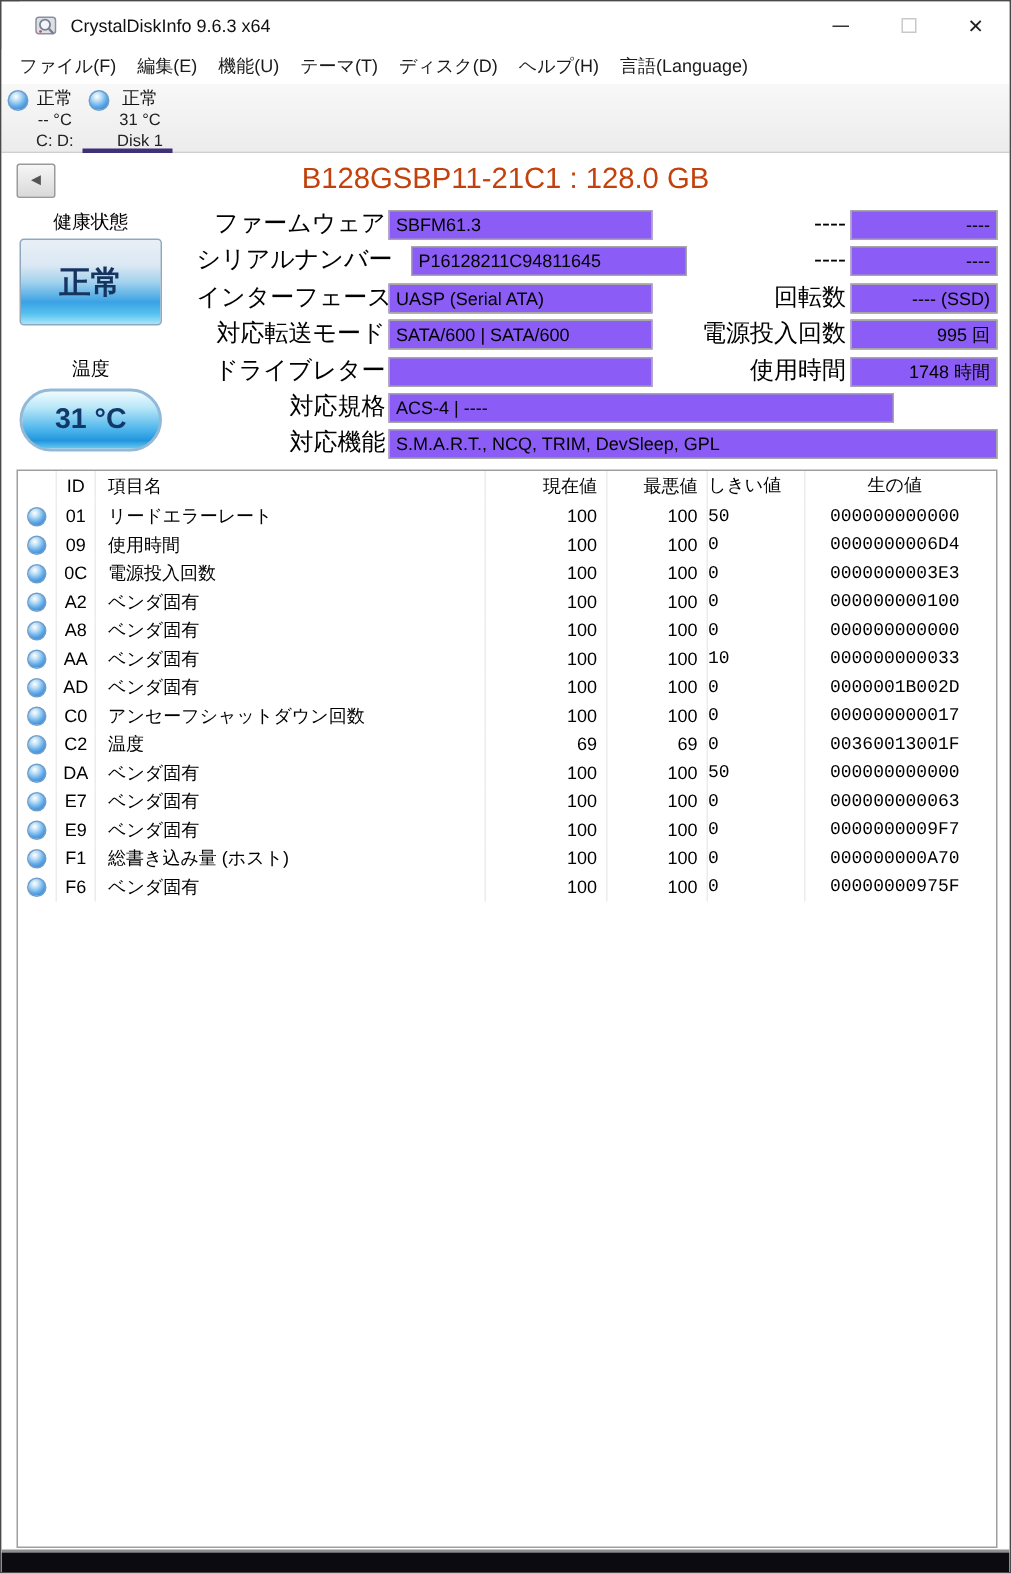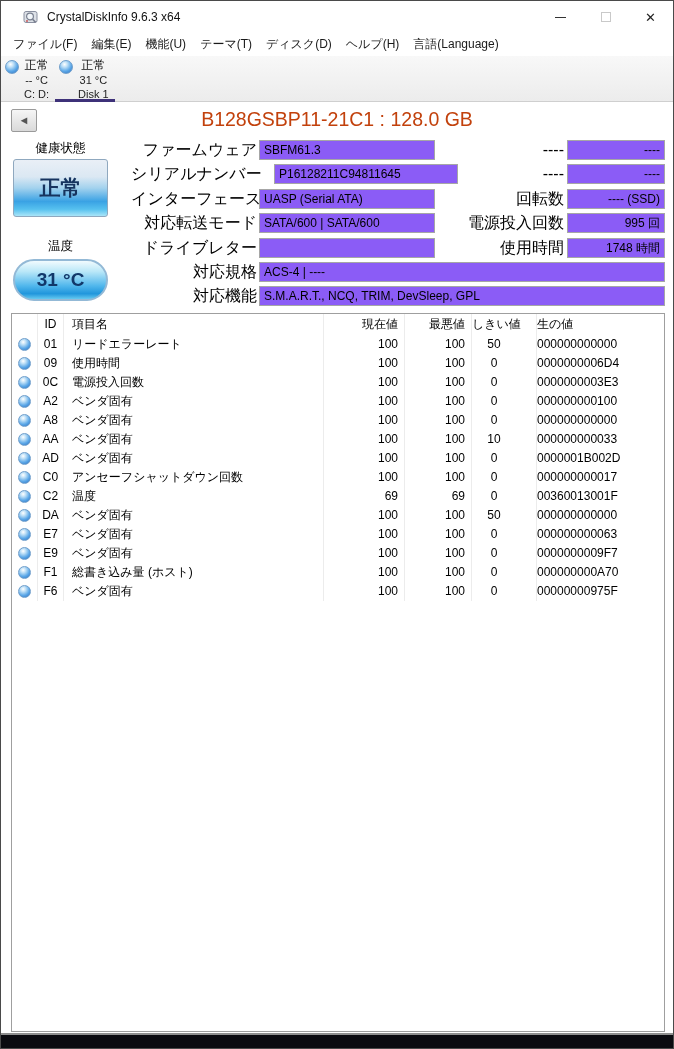--- a/index.html
+++ b/index.html
@@ -59,22 +59,22 @@
   
   .smart-table{position:absolute;left:10px;top:211px;width:654px;height:719px;border:1px solid #9f9f9f;background:#fff;overflow:hidden;}
   .trow{display:flex;height:19px;line-height:19px;}
   .trow.header{height:21px;line-height:21px;}
   .c{flex:0 0 auto;font-size:12px;color:#000;border-right:1px solid #ececec;white-space:nowrap;overflow:hidden;}
   .c-icon{width:26px;display:flex;align-items:center;justify-content:center;}
   .c-id{width:26px;text-align:center;}
   .c-name{width:260px;padding-left:8px;}
   .c-cur{width:81px;text-align:right;padding-right:6px;}
   .c-worst{width:67px;text-align:right;padding-right:6px;}
-  .c-thr{width:65px;text-align:center;padding-right:20px;}
-  .c-raw{flex:1 1 auto;text-align:left;padding-right:8px;border-right:none;}
+  .c-thr{width:65px;text-align:left;padding-right:20px;font-family:Liberation Mono, monospace;}
+  .c-raw{flex:1 1 auto;text-align:center;padding-right:8px;border-right:none;font-family:Liberation Mono, monospace;}
 
   
   .bottom-line{position:absolute;left:0;right:0;bottom:13px;height:2px;background:#8f8f8f;}
   .bottom-bar{position:absolute;left:0;right:0;bottom:0;height:13px;background:#0b0b10;}
 </style>
 </head>
 <body>
 
 <div class="window">
 
@@ -155,21 +155,21 @@
     <div class="label" style="left:130px;top:87px;width:126px;">インターフェース</div>
     <div class="box" style="left:258px;top:87px;width:176px;">UASP (Serial ATA)</div>
 
     <div class="label" style="left:130px;top:111px;width:126px;">対応転送モード</div>
     <div class="box" style="left:258px;top:111px;width:176px;">SATA/600 | SATA/600</div>
 
     <div class="label" style="left:130px;top:136px;width:126px;">ドライブレター</div>
     <div class="box" style="left:258px;top:136px;width:176px;"></div>
 
     <div class="label" style="left:130px;top:160px;width:126px;">対応規格</div>
-    <div class="box" style="left:258px;top:160px;width:406px;">ACS-4 | ----</div>
+    <div class="box" style="left:258px;top:160px;width:337px;">ACS-4 | ----</div>
 
     <div class="label" style="left:130px;top:184px;width:126px;">対応機能</div>
     <div class="box" style="left:258px;top:184px;width:406px;">S.M.A.R.T., NCQ, TRIM, DevSleep, GPL</div>
 
     <div class="label" style="left:460px;top:38px;width:103px;">----</div>
     <div class="box right" style="left:566px;top:38px;width:98px;">----</div>
 
     <div class="label" style="left:460px;top:62px;width:103px;">----</div>
     <div class="box right" style="left:566px;top:62px;width:98px;">----</div>
 

